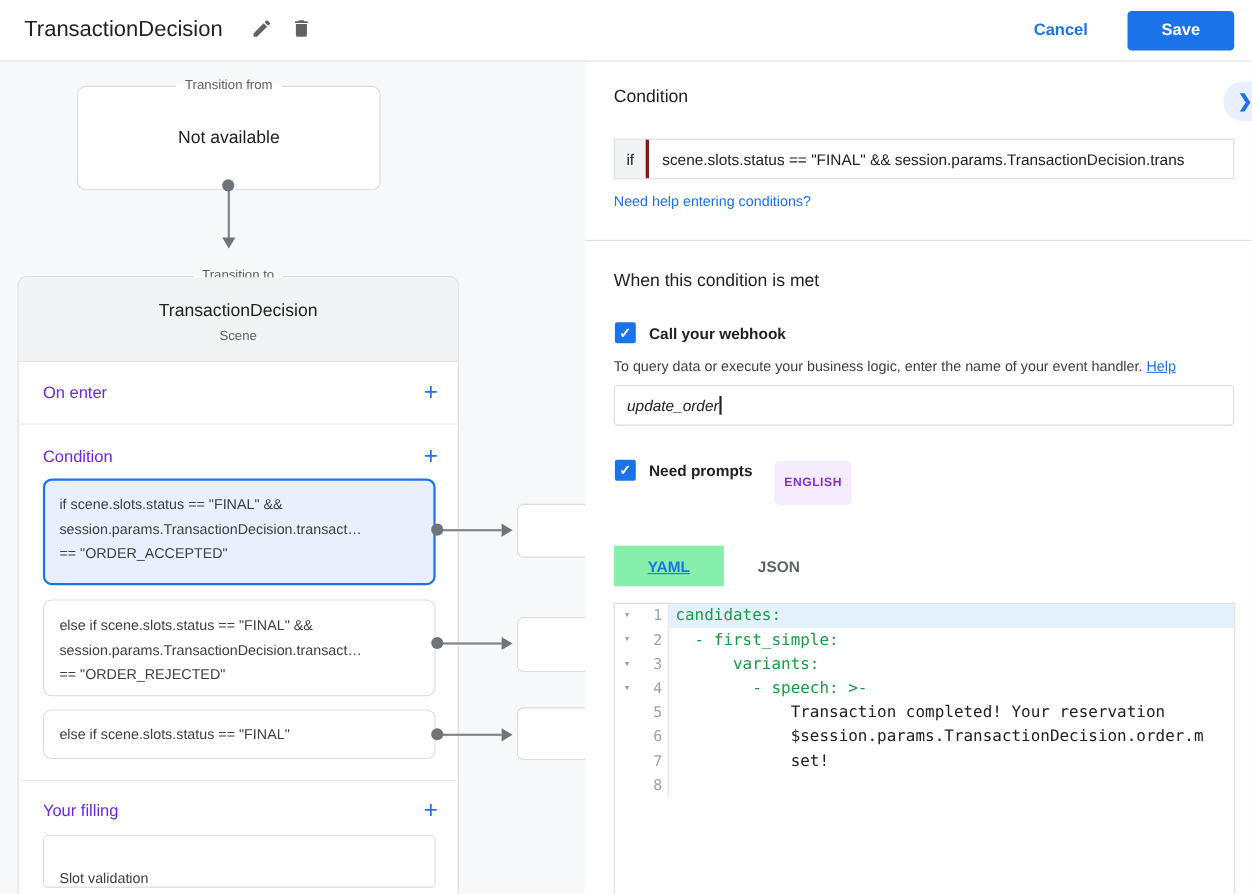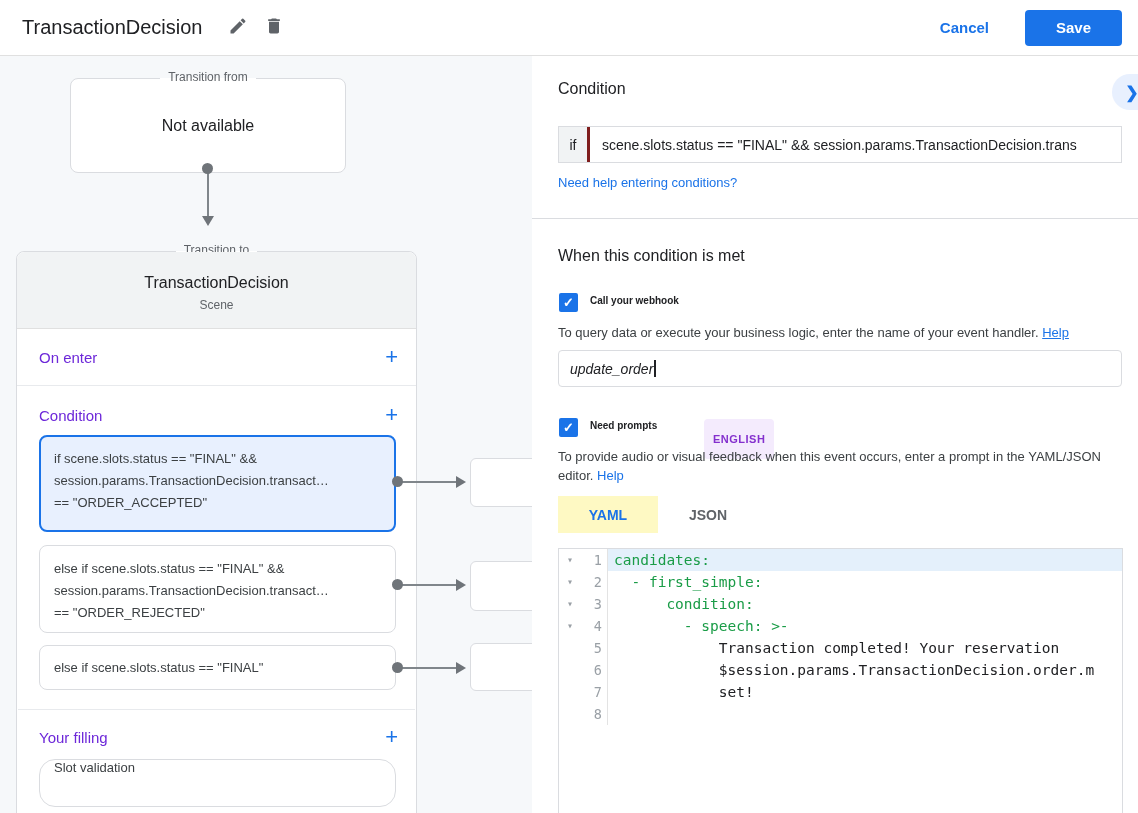--- a/index.html
+++ b/index.html
@@ -48,55 +48,55 @@
   .onenter-row .plus-btn { margin-left:auto; }
   .cond-head { top:146px; height:34px; padding:0 18px 0 22px; }
   .cond-head .plus-btn { margin-left:auto; }
   .cond-card { position:absolute; left:22px; width:357px; background:#fff; border:1px solid #dadce0;
     border-radius:8px; padding:12px 14px; font-size:13px; color:#3c4043; line-height:22px; cursor:pointer; }
   .cond-card.selected { background:#e8f0fe; border:2px solid #1a73e8; padding:11px 13px; }
   .h-divider { position:absolute; left:1px; right:1px; height:1px; background:#e8eaed; }
   .slot-head { top:468px; height:34px; padding:0 18px 0 22px; }
   .slot-head .plus-btn { margin-left:auto; }
   .slot-card { position:absolute; left:22px; top:507px; width:357px; height:48px; background:#fff;
-    border:1px solid #dadce0; border-radius:16px; display:flex; align-items:flex-start; padding:0 14px;
+    border:1px solid #dadce0; border-radius:4px; display:flex; align-items:flex-end; padding:0 14px;
     font-size:13px; color:#3c4043; cursor:pointer; }
   .target-box { position:absolute; width:85px; background:#fff; border:1px solid #dadce0; border-radius:6px; }
 
   
   .panel { position:absolute; left:532px; top:56px; width:606px; height:757px; background:#fff; z-index:5; }
   .panel-h { position:absolute; font-size:16px; font-weight:400; color:#202124; }
   .chev-btn { position:absolute; left:580px; top:18px; width:40px; height:36px; border:none;
     border-radius:18px 0 0 18px; background:#e8f0fe; color:#1a73e8; font-size:16px; font-weight:700;
     cursor:pointer; display:flex; align-items:center; justify-content:center; font-family:inherit; }
   .if-row { position:absolute; left:26px; top:70px; width:564px; height:37px; border:1px solid #dadce0;
     display:flex; align-items:stretch; }
   .if-label { width:31px; background:#f1f3f4; border-right:3px solid #7f1d1d; display:flex;
     align-items:center; justify-content:center; font-size:14px; color:#202124; }
   .if-value { flex:1; display:flex; align-items:center; padding:0 12px; font-size:14px; color:#202124;
     white-space:nowrap; overflow:hidden; }
   .t-link { position:absolute; font-size:13px; color:#1a73e8; text-decoration:none; cursor:pointer; }
   .panel-divider { position:absolute; left:0; top:162px; width:606px; height:1px; background:#dadce0; }
 
   .chk { position:absolute; width:19px; height:19px; background:#1a73e8; border-radius:2px; color:#fff;
     font-size:13px; font-weight:700; display:flex; align-items:center; justify-content:center; cursor:pointer; }
-  .chk-label { position:absolute; font-size:10px; font-weight:700; color:#202124; }
+  .chk-label { position:absolute; font-size:14px; font-weight:700; color:#202124; }
   .desc { position:absolute; left:26px; width:566px; font-size:13px; color:#3c4043; line-height:19px; }
   .desc a { color:#1a73e8; cursor:pointer; }
   .desc a.u { text-decoration:underline; }
   .text-input { position:absolute; left:26px; width:564px; height:37px; border:1px solid #dadce0;
     border-radius:4px; display:flex; align-items:center; padding:0 11px; font-size:14px; color:#202124; }
   .caret { display:inline-block; width:1.5px; height:17px; background:#202124; margin-left:1px; }
   .badge { position:absolute; left:172px; top:363px; background:#f4ebfd; color:#8430ce; font-size:11px;
     font-weight:700; letter-spacing:.5px; padding:14px 9px; border-radius:4px; }
 
   .tabs { position:absolute; left:26px; top:440px; display:flex; }
   .tab { width:100px; height:37px; display:flex; align-items:center; justify-content:center;
     font-size:14px; font-weight:700; color:#5f6368; cursor:pointer; border:none; background:transparent; font-family:inherit; }
-  .tab.active { background:#fef9c3; color:#1a73e8; }
+  .tab.active { background:#86efac; color:#1a73e8;text-decoration:underline; }
 
   .editor { position:absolute; left:26px; top:492px; width:565px; height:266px;
     border:1px solid #dadce0; border-bottom:none; background:#fff;
     font-family:"DejaVu Sans Mono", monospace; font-size:14.5px; }
   .ed-row { display:flex; height:22px; line-height:22px; }
   .fold { width:22px; text-align:center; color:#9aa0a6; font-size:10px; cursor:pointer; user-select:none; }
   .lnum { width:27px; text-align:right; padding-right:5px; color:#9aa0a6; font-size:13.5px;
     border-right:1px solid #e3e3e3; }
   .code { flex:1; white-space:pre; padding-left:6px; overflow:hidden; color:#202124; }
   .ed-row.hl .code { background:#e4f0fb; }
@@ -226,42 +226,41 @@
   <div class="text-input" style="top:294px;font-style:italic;">
     <span>update_order</span>
       <span class="caret"></span>
   </div>
 
   <div class="chk" style="left:27px; top:362px;">
     <span>✓</span>
   </div>
   <div class="chk-label" style="left:58px; top:364px;">Need prompts</div>
   <div class="badge">ENGLISH</div>
-  <p class="desc" style="top:391px;"><span>To provide audio or visual feedback when this event occurs, enter a prompt in the YAML/JSON editor.</span> <a>Help</a></p>
 
   <div class="tabs">
     <button class="tab active">YAML</button>
     <button class="tab">JSON</button>
   </div>
 
   <div class="editor">
     <div class="ed-row hl">
       <span class="fold">▾</span>
       <span class="lnum">1</span>
       <span class="code c-key">candidates:</span>
     </div>
     <div class="ed-row">
       <span class="fold">▾</span>
       <span class="lnum">2</span>
       <span class="code c-key">  - first_simple:</span>
     </div>
     <div class="ed-row">
       <span class="fold">▾</span>
       <span class="lnum">3</span>
-      <span class="code c-key">      condition:</span>
+      <span class="code c-key">      variants:</span>
     </div>
     <div class="ed-row">
       <span class="fold">▾</span>
       <span class="lnum">4</span>
       <span class="code c-key">        - speech: &gt;-</span>
     </div>
     <div class="ed-row">
       <span class="fold"></span>
       <span class="lnum">5</span>
       <span class="code">            Transaction completed! Your reservation</span>

